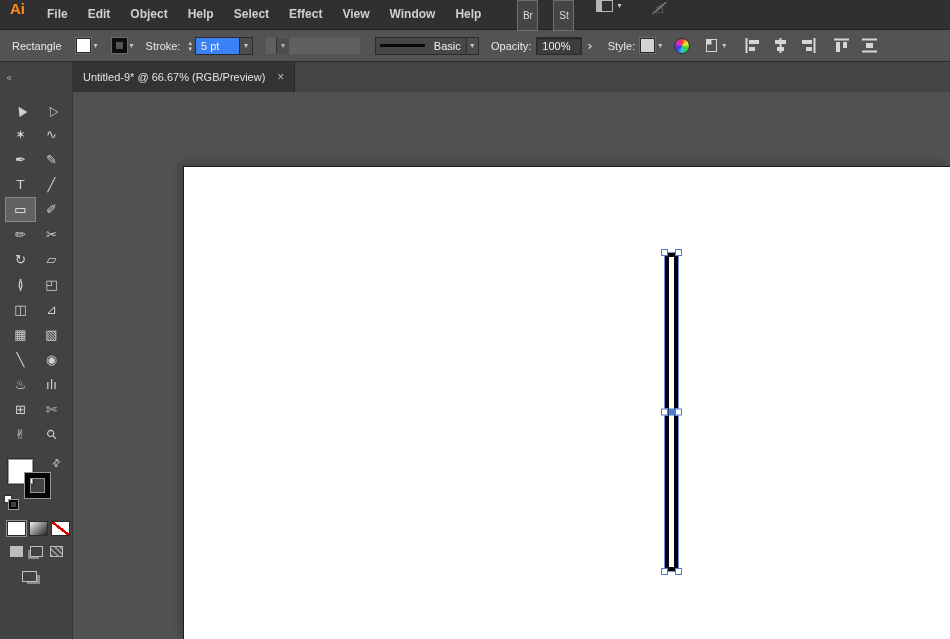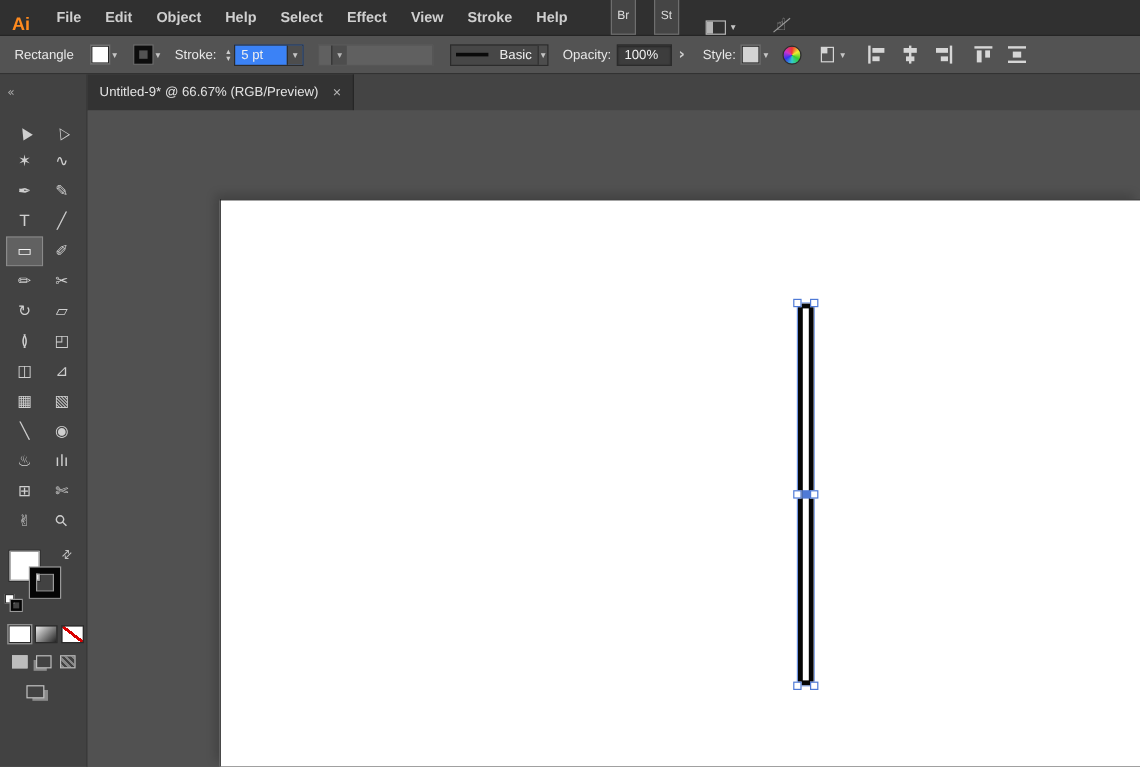--- a/index.html
+++ b/index.html
@@ -1,21 +1,21 @@
 <!DOCTYPE html>
 <html><head>
 <meta charset="utf-8">
 <style>
   * { margin:0; padding:0; box-sizing:border-box; }
   html,body { width:950px; height:639px; overflow:hidden; background:#515151;
     font-family:"Liberation Sans","DejaVu Sans",sans-serif; }
   .glyph { font-family:"DejaVu Sans",sans-serif; }
 
   
-  .menubar { height:30px; background:#303030; display:flex; align-items:flex-end;
+  .menubar { height:30px; background:#303030; display:flex; align-items:flex-start;
     color:#cfcfcf; font-size:12px; border-bottom:1px solid #252525; }
   .logo { color:#ff8a1e; font-weight:bold; font-size:15px; margin:0 12px 0 10px; }
   .menus { display:flex; align-items:center; }
   .menu-item { padding:0 10px; line-height:29px; cursor:default;font-weight:bold; }
   .mini-btn { width:21px; height:31px; background:#454545; border:1px solid #6e6e6e;
     color:#ddd; font-size:10px; display:flex; align-items:center; justify-content:center; }
   .mb-br { margin-left:26px; } .mb-st { margin-left:15px; }
   .ws-switcher { display:flex; align-items:center; margin-left:22px; gap:4px; }
   .ws-icon { width:17px; height:12px; border:1px solid #b5b5b5;
     background:linear-gradient(to right,#b5b5b5 0 5px, transparent 5px); }
@@ -38,21 +38,21 @@
   .dark-field { background:#3d3d3d; border:1px solid #2b2b2b; color:#f0f0f0;
     height:18px; display:flex; align-items:center; padding:0 5px;
     box-shadow:inset 0 1px 2px rgba(0,0,0,.45); }
   .combo { display:flex; align-items:stretch; border:1px solid #2b2b2b; height:18px; background:#474747; }
   .combo .val { display:flex; align-items:center; padding:0 5px; color:#f0f0f0; }
   .caret-box { width:13px; background:#4d4d4d; border-left:1px solid #2e2e2e;
     display:flex; align-items:center; justify-content:center; }
   .weight-combo { margin-left:3px; width:58px; background:#3b82f6; }
   .weight-combo .val { flex:1; }
   .vw-combo { margin-left:12px; width:96px; background:#636363; border-color:#575757; opacity:.85; }
-  .brush-combo { margin-left:14px; width:82px; }
+  .brush-combo { margin-left:14px; width:104px; }
   .brush-line { height:3px; background:#0a0a0a; width:48px; margin:auto 4px; }
   .expand-chip { margin-left:2px; color:#ccc; font-size:13px; font-weight:bold; padding:0 3px; }
   .opacity-field { margin-left:5px; width:46px; }
   .wheel { width:16px; height:16px; border-radius:50%; margin-left:12px; border:1px solid #2e2e2e;
     background:conic-gradient(#e33,#ee3,#3c3,#3cc,#33e,#c3c,#e33); }
   .arrange { display:flex; align-items:center; gap:3px; margin-left:14px; }
   .align-group { display:flex; align-items:center; gap:11px; margin-left:18px; }
   .align-group.far { margin-left:16px; }
   .align-group svg { display:block; }
 
@@ -133,21 +133,21 @@
       <span class="menu-item">Object</span>
 
       <span class="menu-item">Help</span>
 
       <span class="menu-item">Select</span>
 
       <span class="menu-item">Effect</span>
 
       <span class="menu-item">View</span>
 
-      <span class="menu-item">Stroke</span>
+      <span class="menu-item">Window</span>
 
       <span class="menu-item">Help</span>
     </nav>
   <span class="mini-btn mb-br">Br</span>
   <span class="mini-btn mb-st">St</span>
   <span class="ws-switcher">
     <span class="ws-icon"></span>
     <span class="caret glyph">▾</span>
   </span>
   <span class="touch-icon glyph">☝</span>

